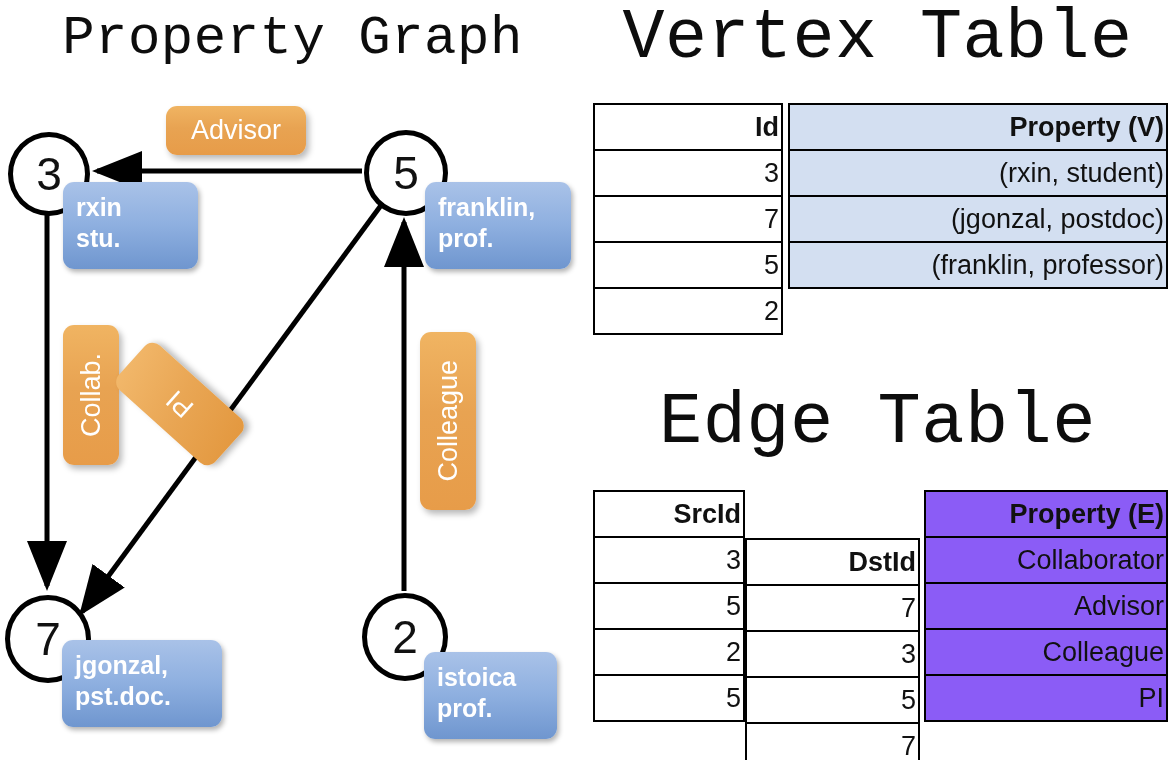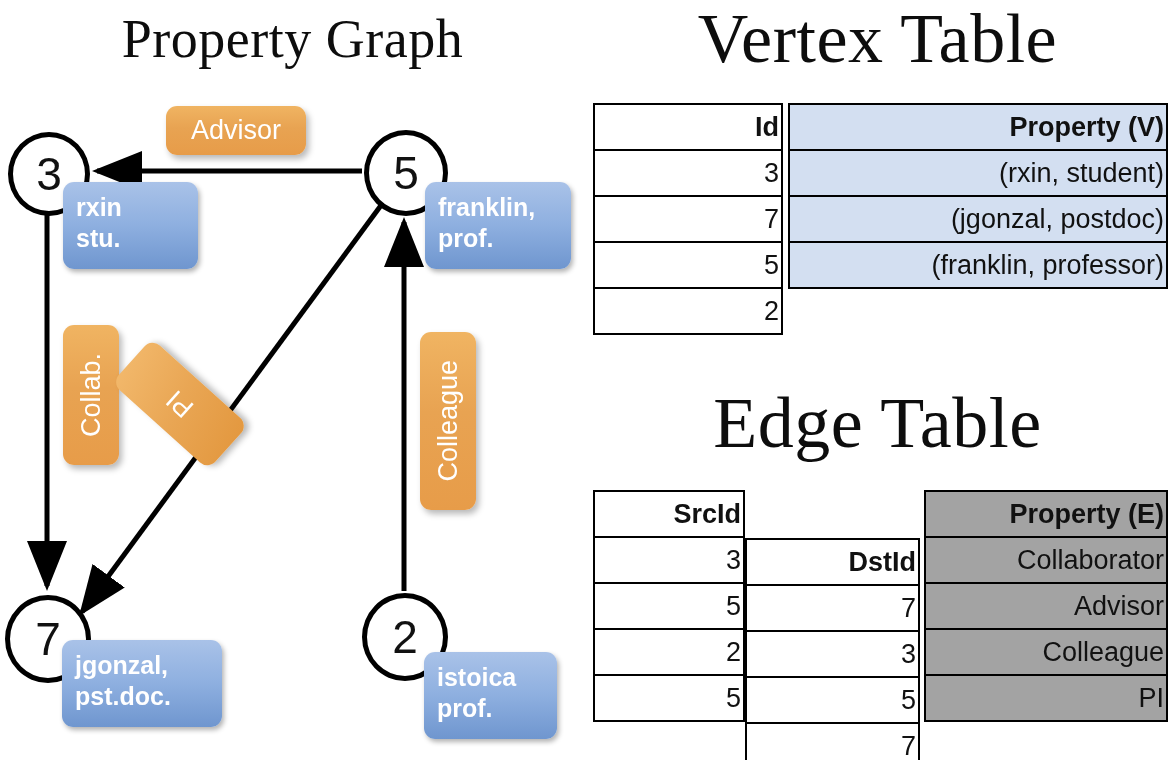--- a/index.html
+++ b/index.html
@@ -6,21 +6,21 @@
   body{
     width:1170px;height:760px;background:#ffffff;
     font-family:"Liberation Sans",sans-serif;
     overflow:hidden;position:relative;
   }
   #stage{position:absolute;left:0;top:0;width:1170px;height:760px;}
 
   
   .title{
     position:absolute;text-align:center;
-    font-family:Liberation Serif, serif;
+    font-family:Liberation Mono, monospace;
     font-weight:300;color:#0d0d0d;white-space:nowrap;
     letter-spacing:0.5px;
   }
   #title-property-graph{left:0;top:8px;width:585px;font-size:54px;line-height:62px;}
   #title-vertex-table{left:585px;top:8px;width:585px;font-size:70px;line-height:62px;}
   #title-edge-table{left:585px;top:392px;width:585px;font-size:72px;line-height:62px;}
 
   
   #graph{position:absolute;left:0;top:86px;width:585px;height:674px;}
   #graph-edges{position:absolute;left:0;top:0;width:585px;height:674px;}
@@ -84,21 +84,21 @@
   }
   .tbl td.hdr{font-weight:bold;font-size:27px;}
 
   #vertex-id-table{left:593px;top:103px;width:190px;}
   #vertex-prop-table{left:788px;top:103px;width:380px;}
   #vertex-prop-table td{background:#d3dff1;}
 
   #edge-src-table{left:593px;top:490px;width:152px;}
   #edge-dst-table{left:745px;top:490px;width:175px;margin-top:48px;}
   #edge-prop-table{left:924px;top:490px;width:244px;}
-  #edge-prop-table td{background:#a3a3a3;}
+  #edge-prop-table td{background:#8b5cf6;}
 </style>
 </head>
 <body>
 
 <div id="stage">
 
   <div class="title" id="title-property-graph">Property Graph</div>
   <div class="title" id="title-vertex-table">Vertex Table</div>
   <div class="title" id="title-edge-table">Edge Table</div>
 

